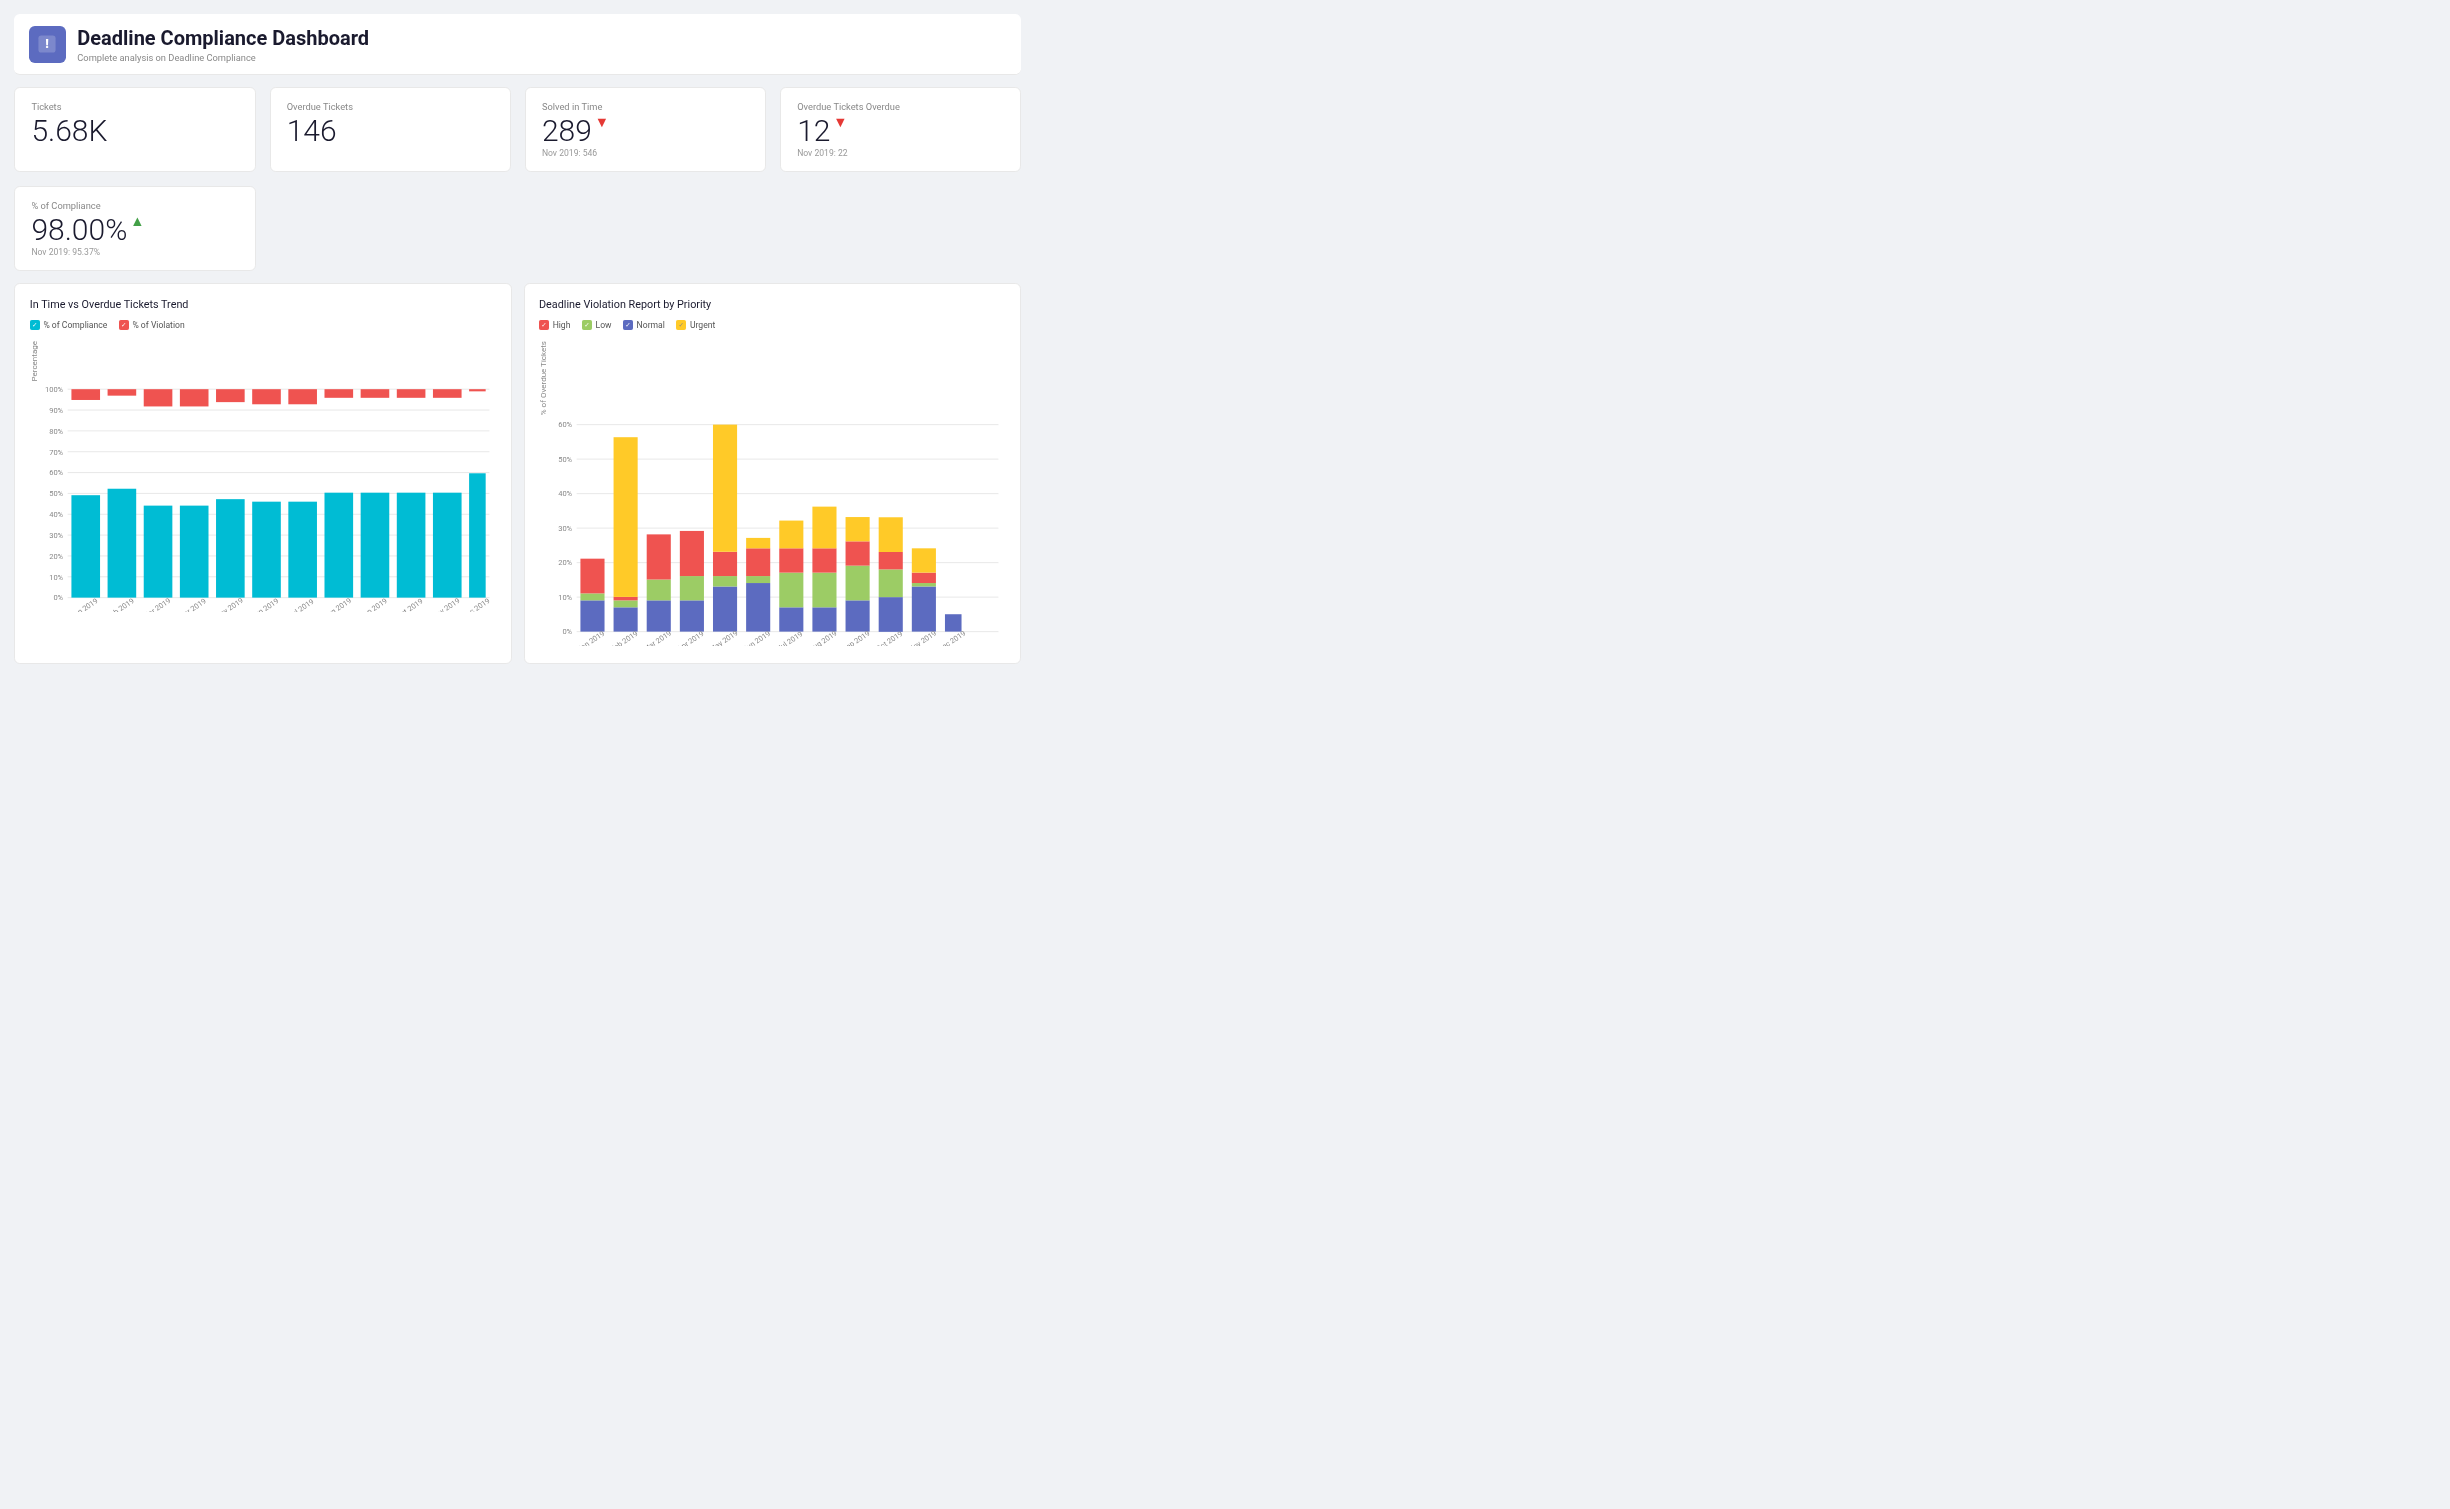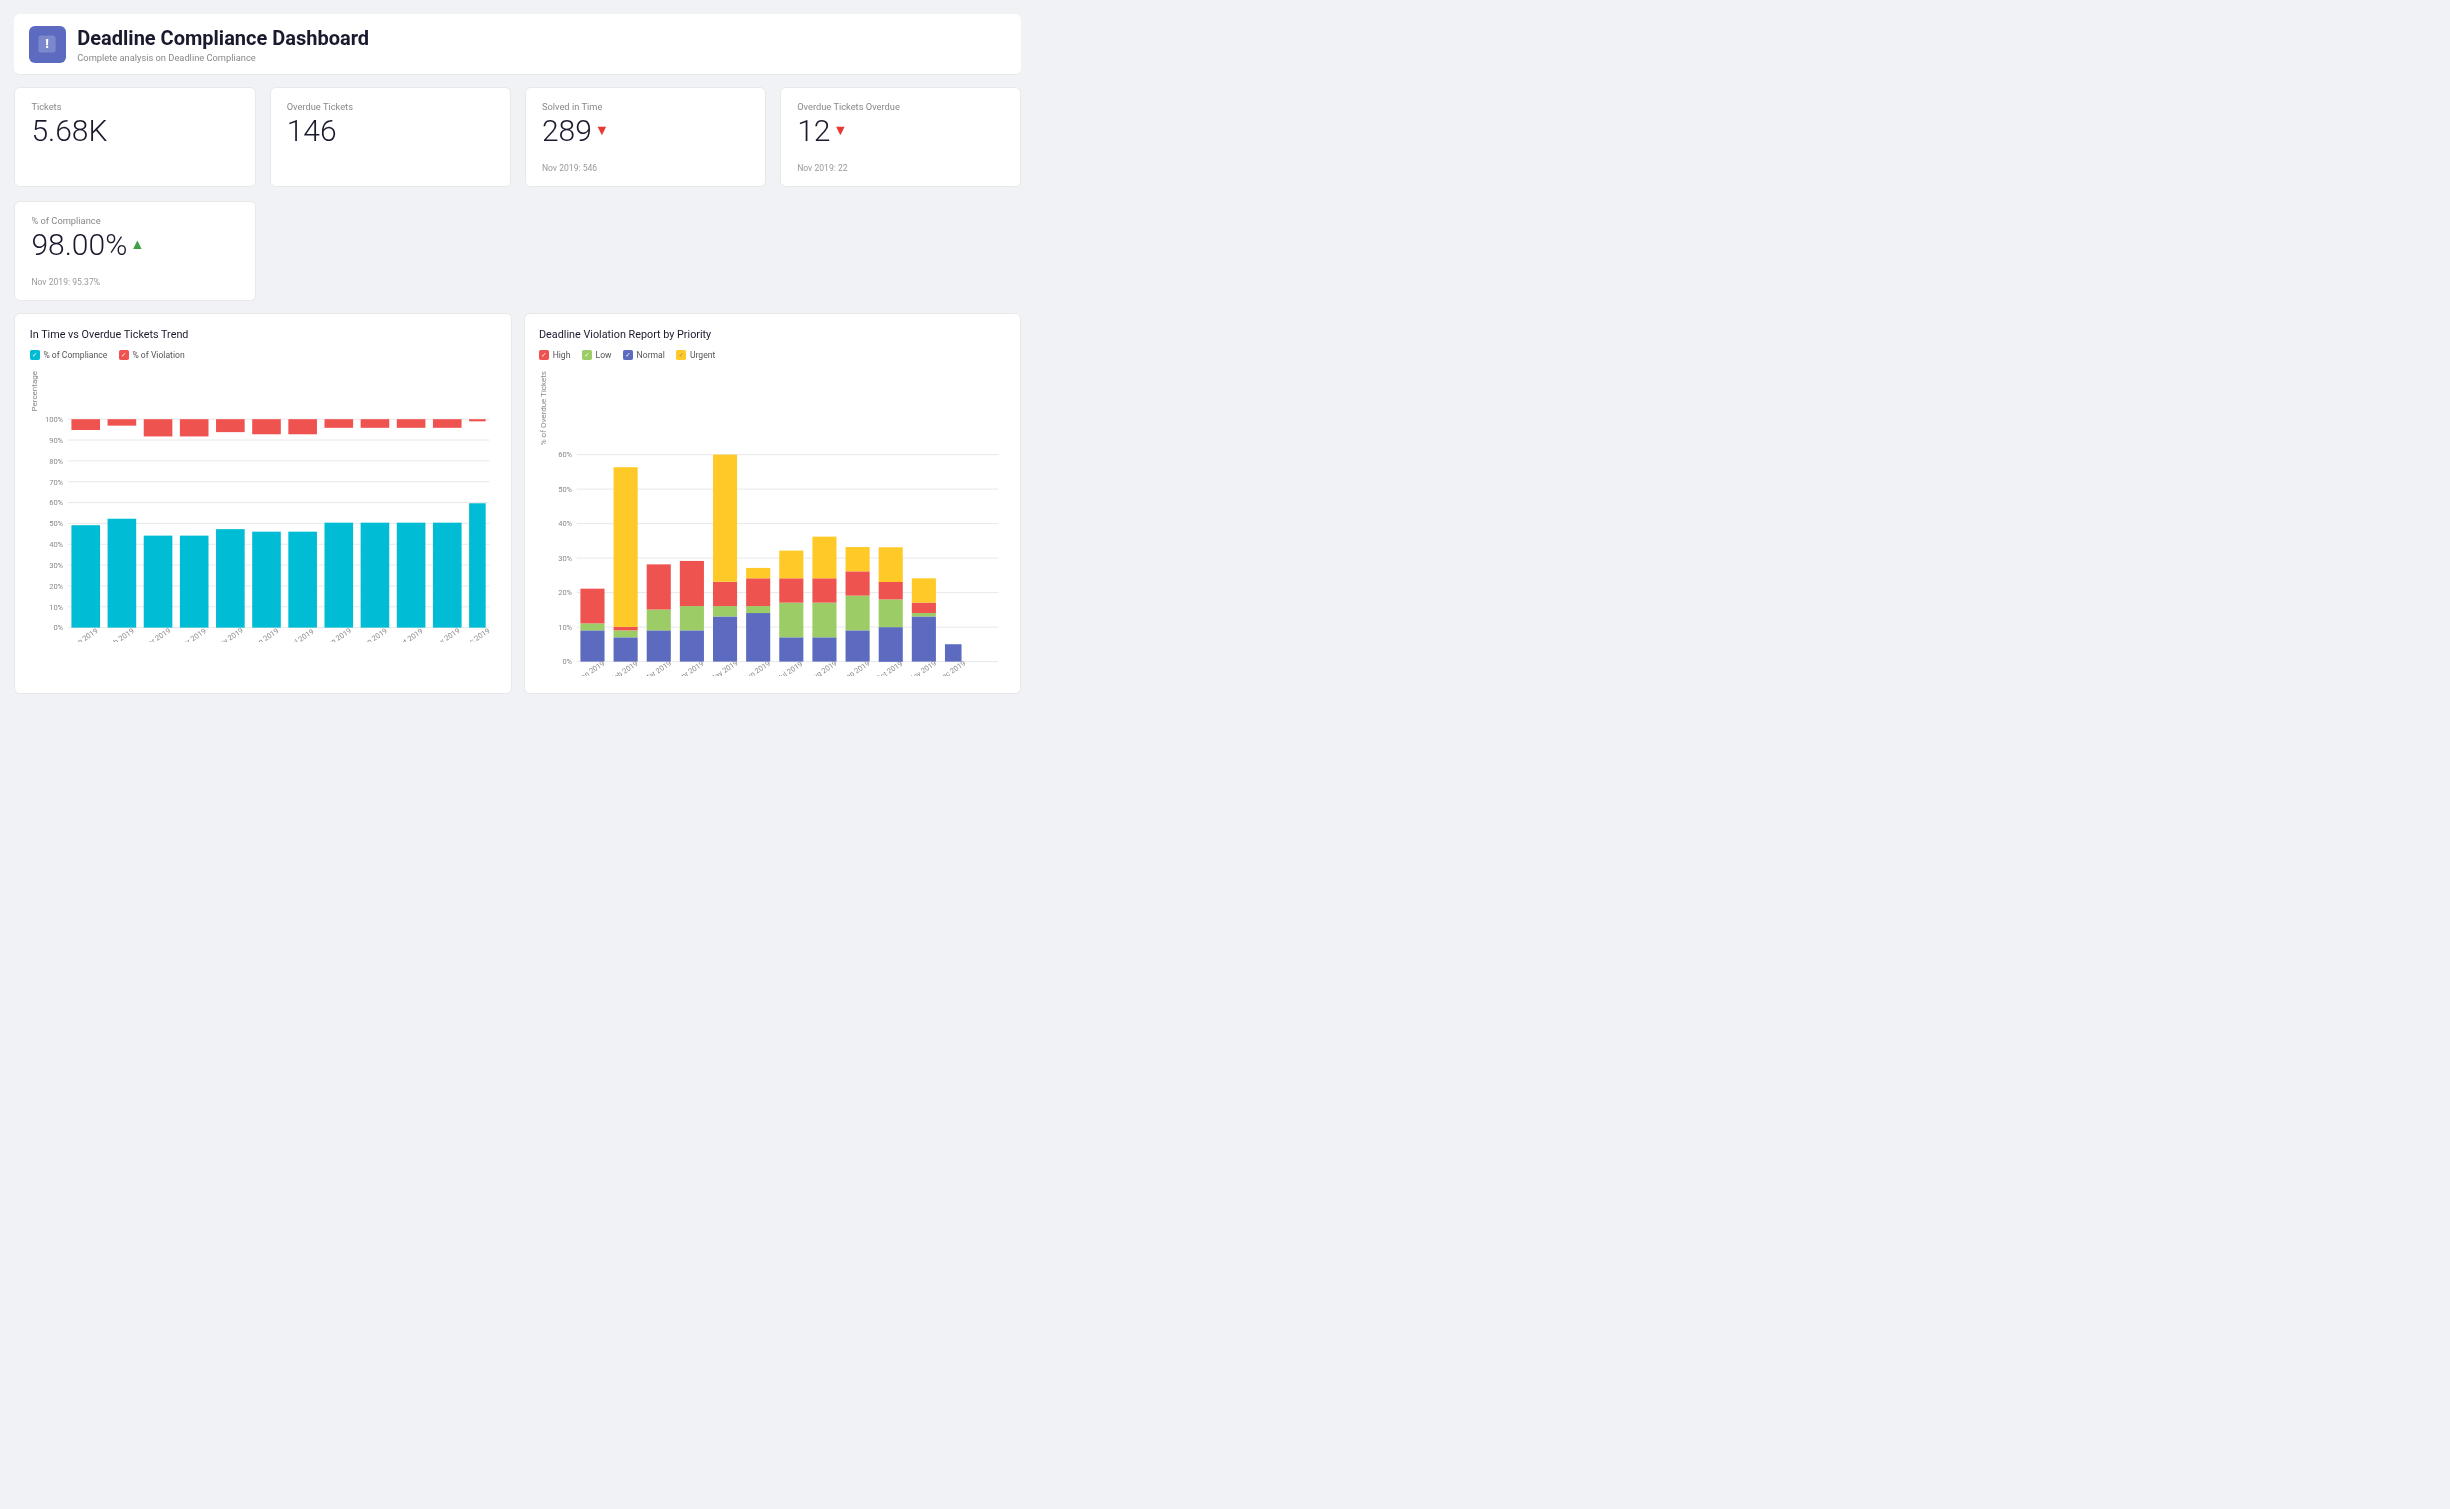--- a/index.html
+++ b/index.html
@@ -65,29 +65,29 @@
       font-size: 9.3px;
       color: #888;
       margin-bottom: 4.3px;
     }
     .kpi-value {
       font-size: 30px;
       font-weight: 300;
       color: #1a1a2e;
       line-height: 1;
       display: flex;
-      align-items: center;
+      align-items: flex-start;
       gap: 2.9px;
     }
     .kpi-arrow-down { color: #e53935; font-size: 14.4px; }
     .kpi-arrow-up { color: #43a047; font-size: 14.4px; }
     .kpi-sub {
       font-size: 8.6px;
       color: #999;
-      margin-top: 17px;
+      margin-top: 2px;
     }
     
     .charts-row {
       display: grid;
       grid-template-columns: 1fr 1fr;
       gap: 11.5px;
     }
     .chart-card {
       background: #fff;
       border-radius: 5.8px;

